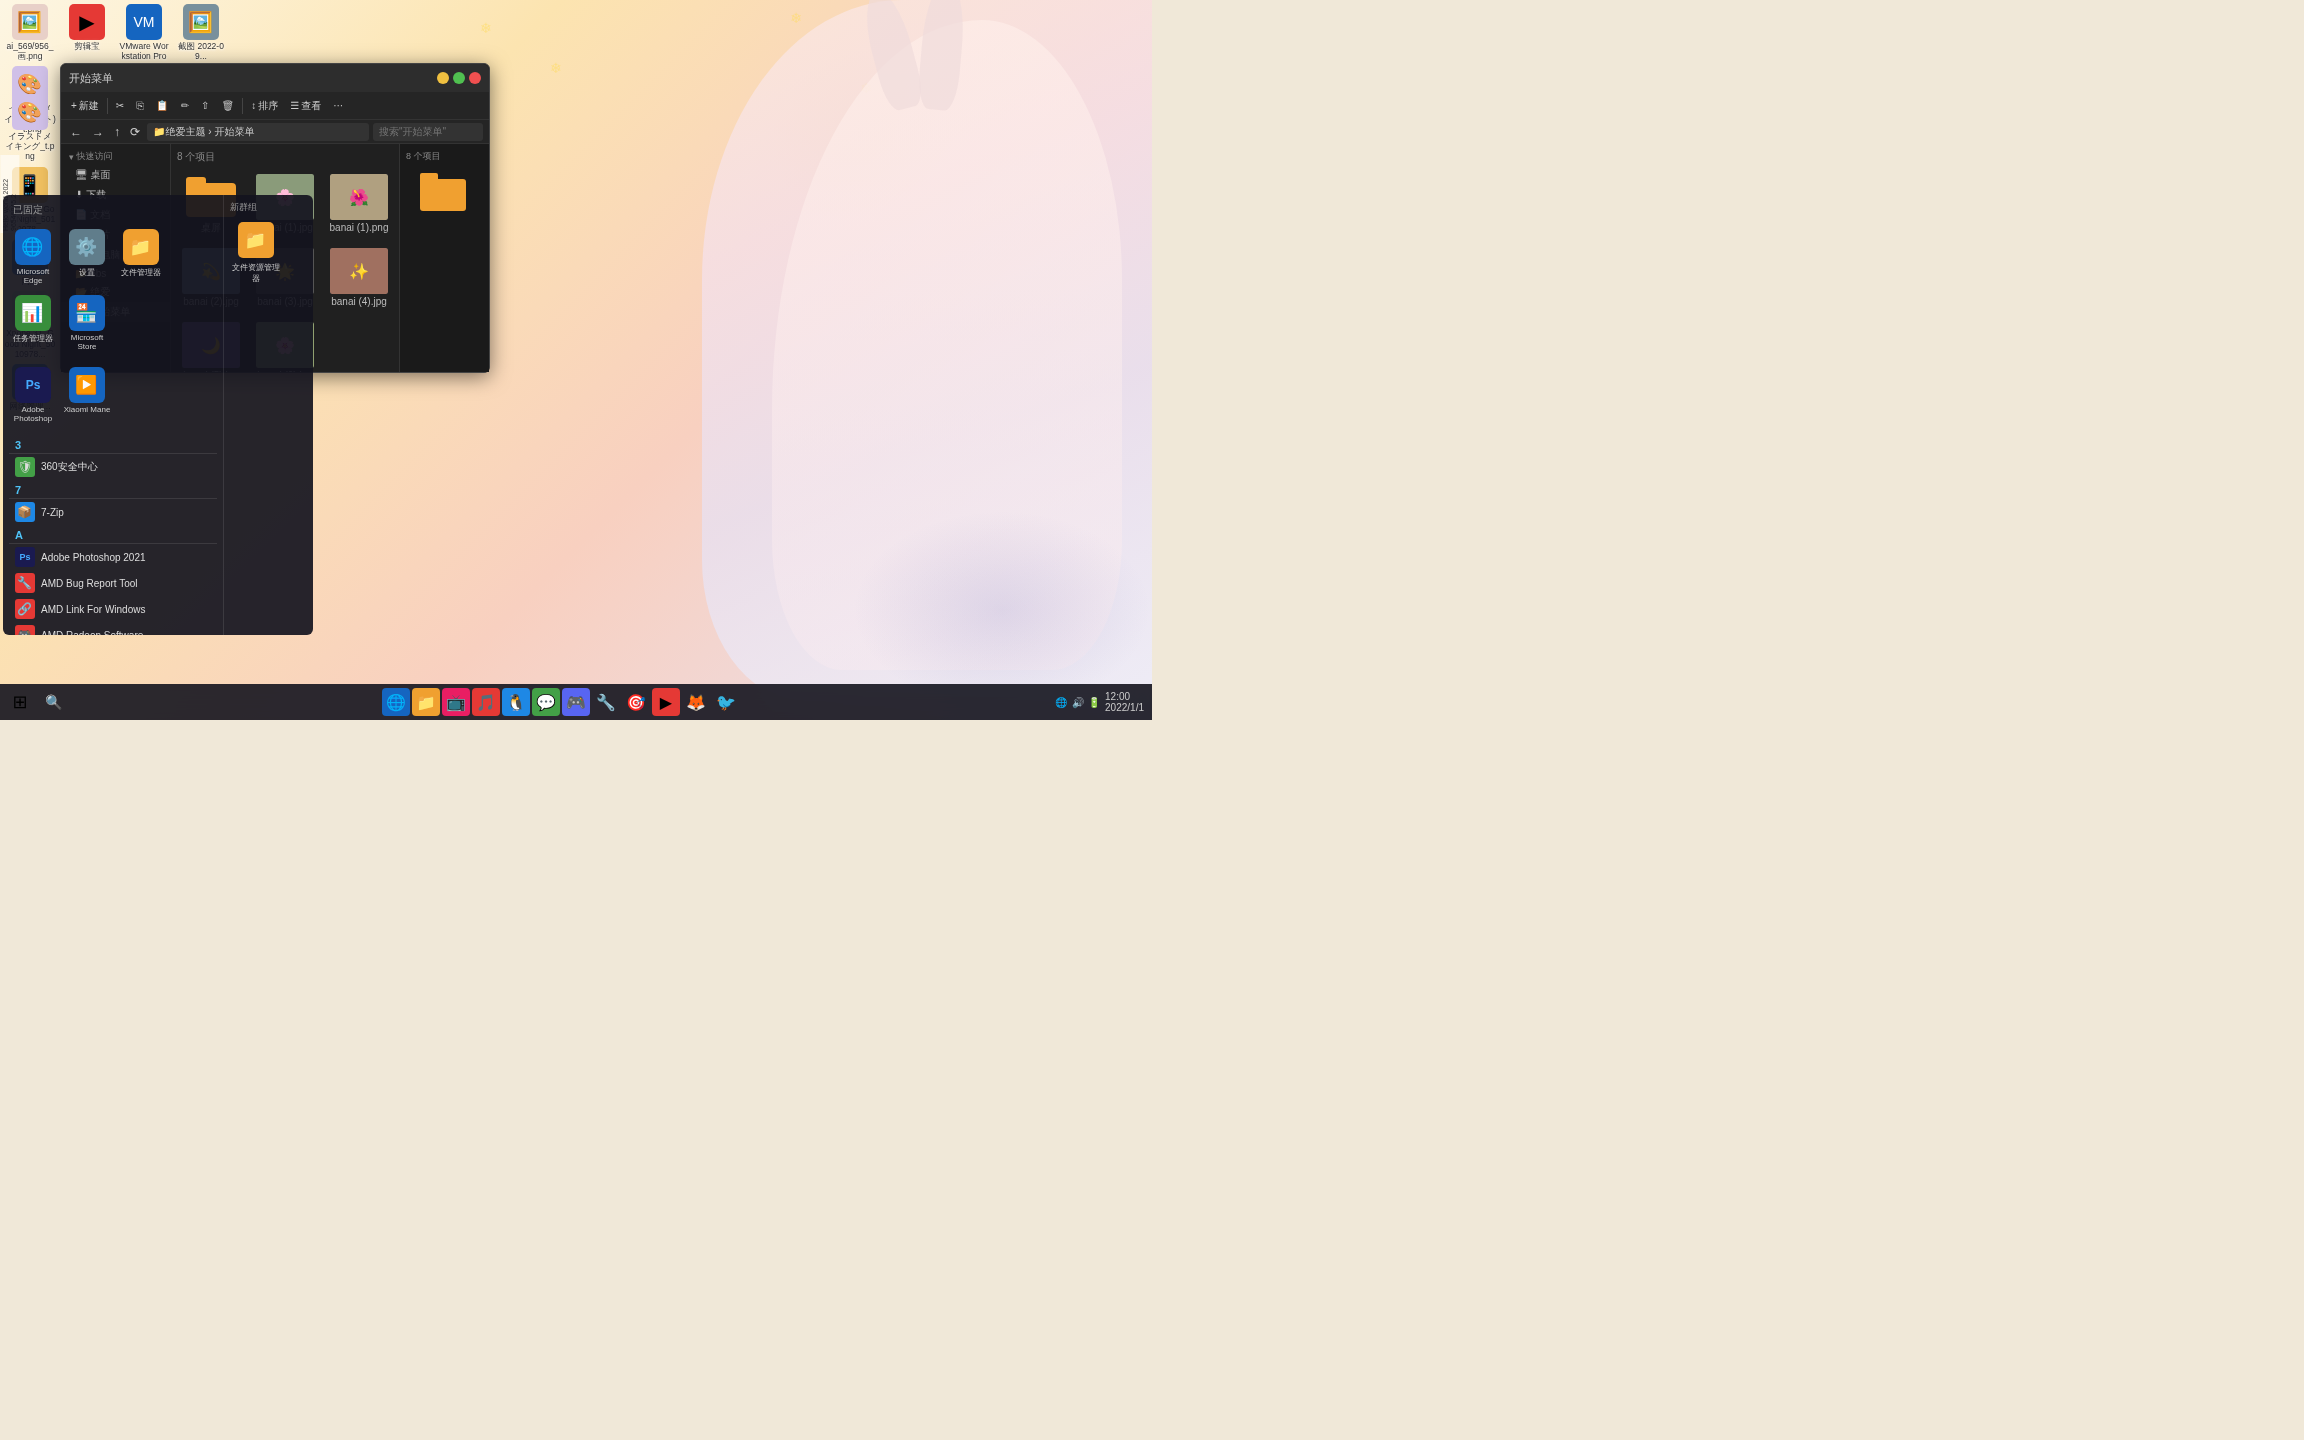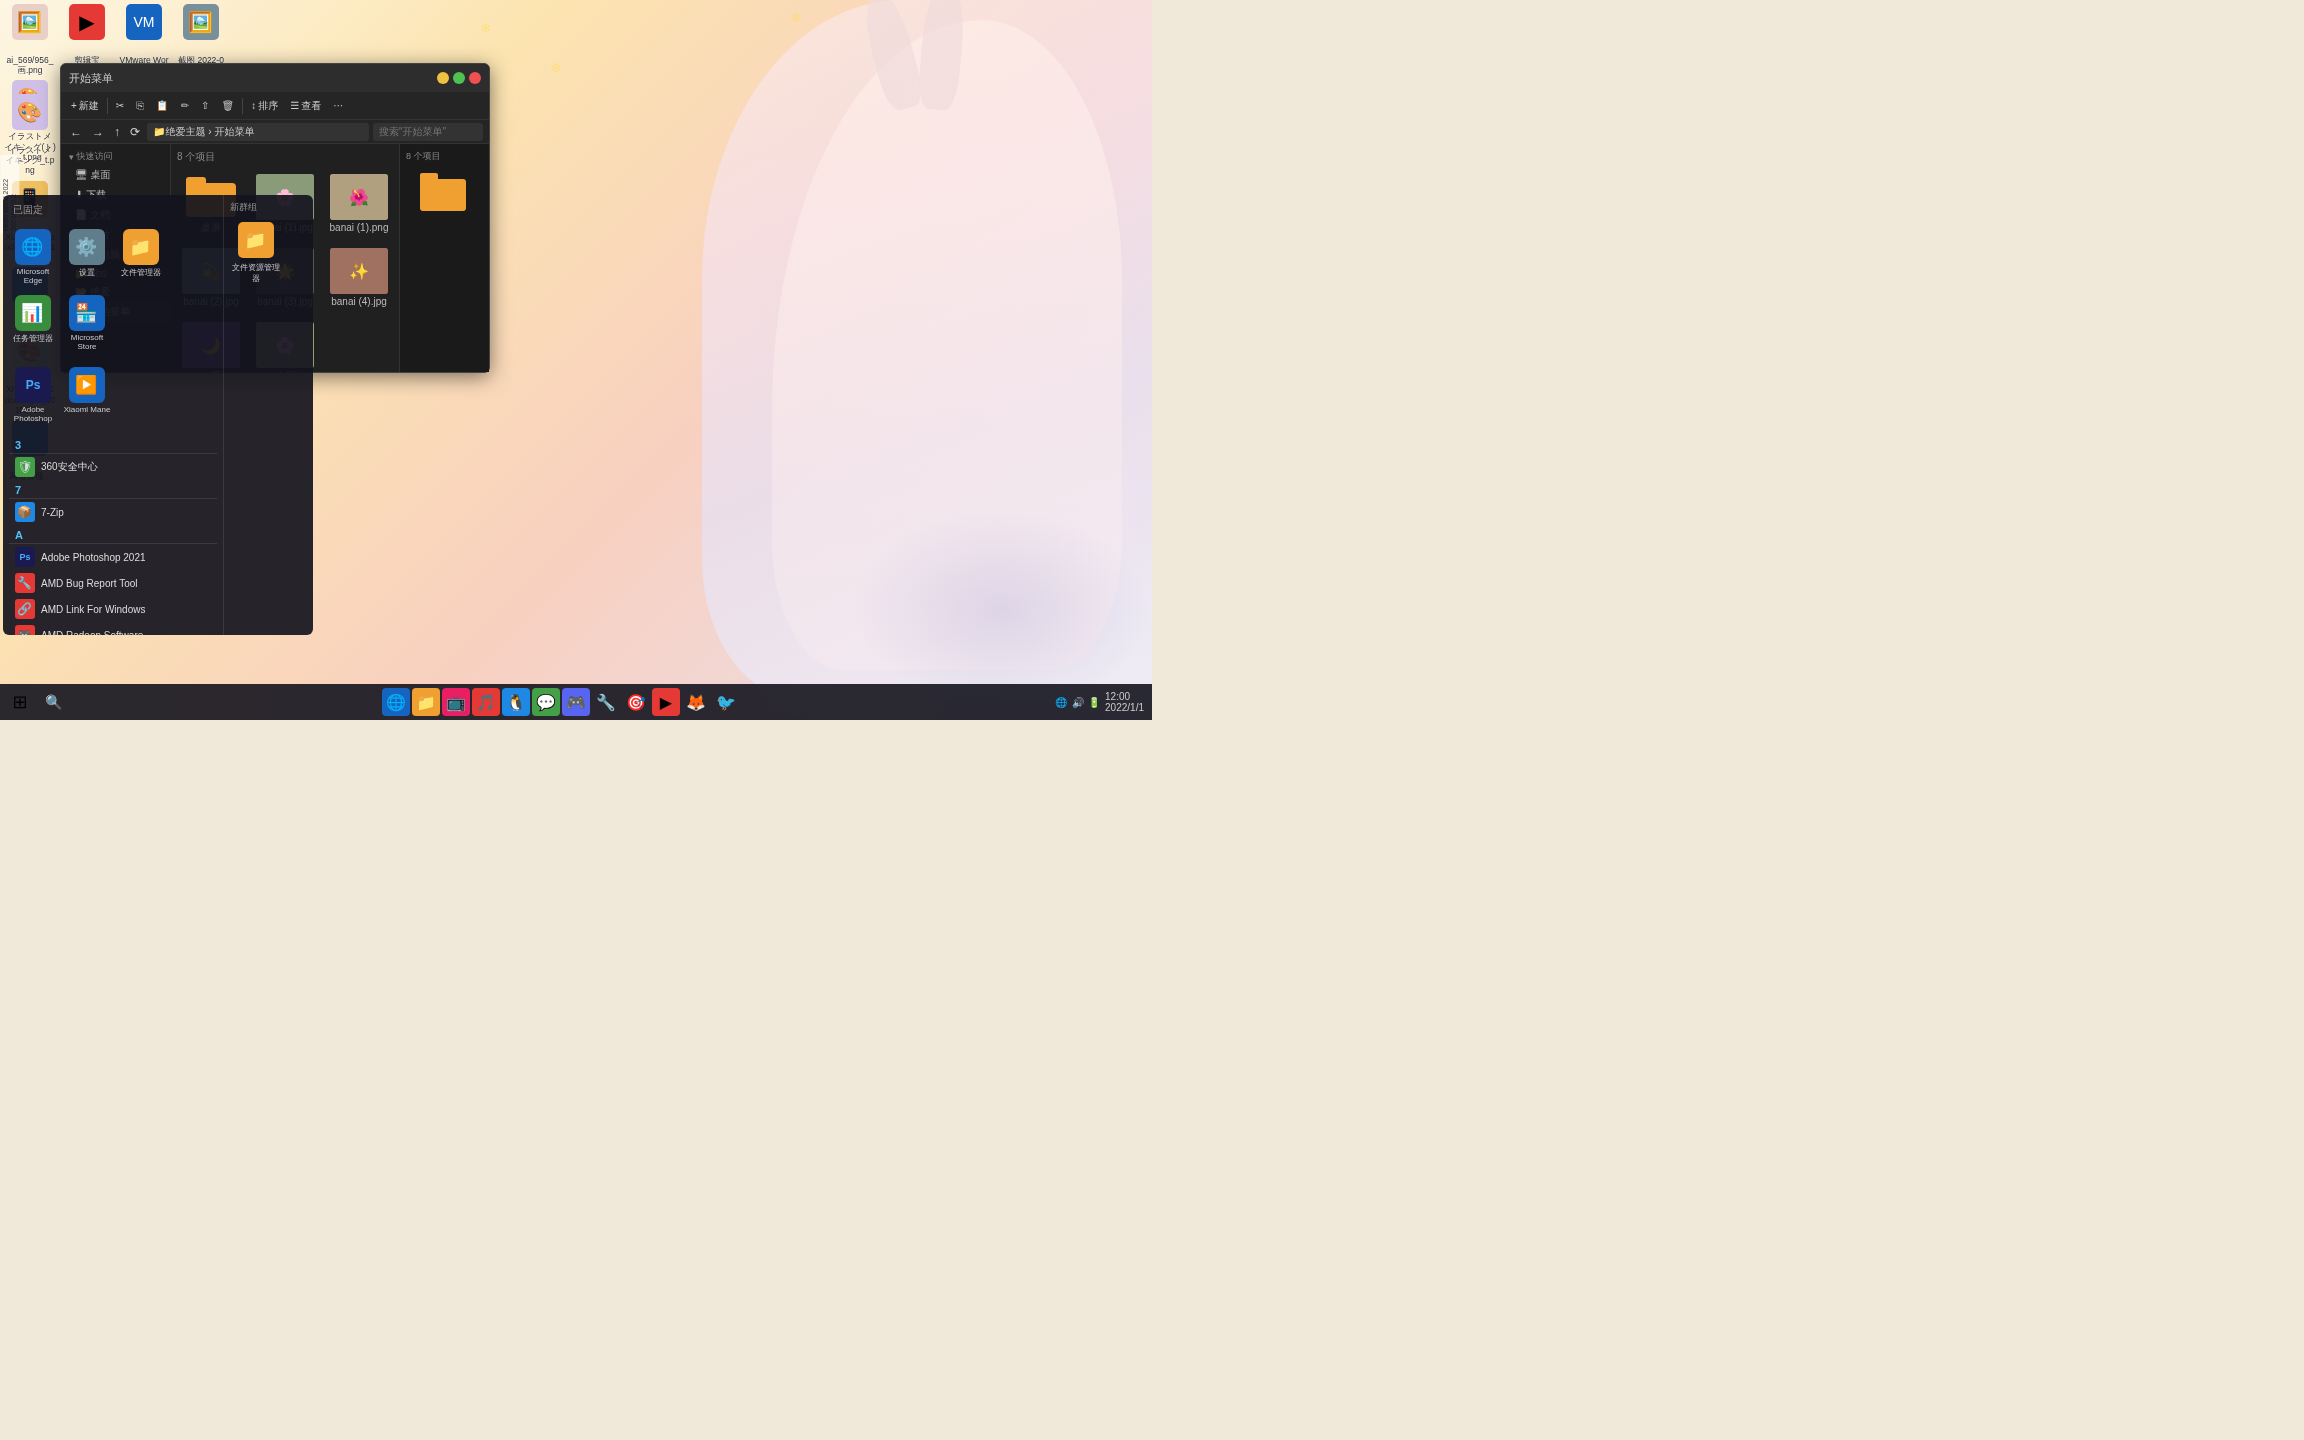--- a/index.html
+++ b/index.html
@@ -491,21 +491,21 @@
       align-items: center;
       justify-content: center;
       font-size: 20px;
     }
 
     .di-small .di-label {
       font-size: 8.5px;
       color: #333;
       text-align: center;
       text-shadow: 0 0 4px rgba(255,255,255,0.9), 0 1px 2px rgba(255,255,255,0.8);
-      margin-top: 15px;
+      margin-top: 1px;
       word-break: break-all;
       line-height: 1.2;
     }
 
     
     .top-icons {
       position: absolute;
       top: 2px;
       left: 2px;
       display: flex;

